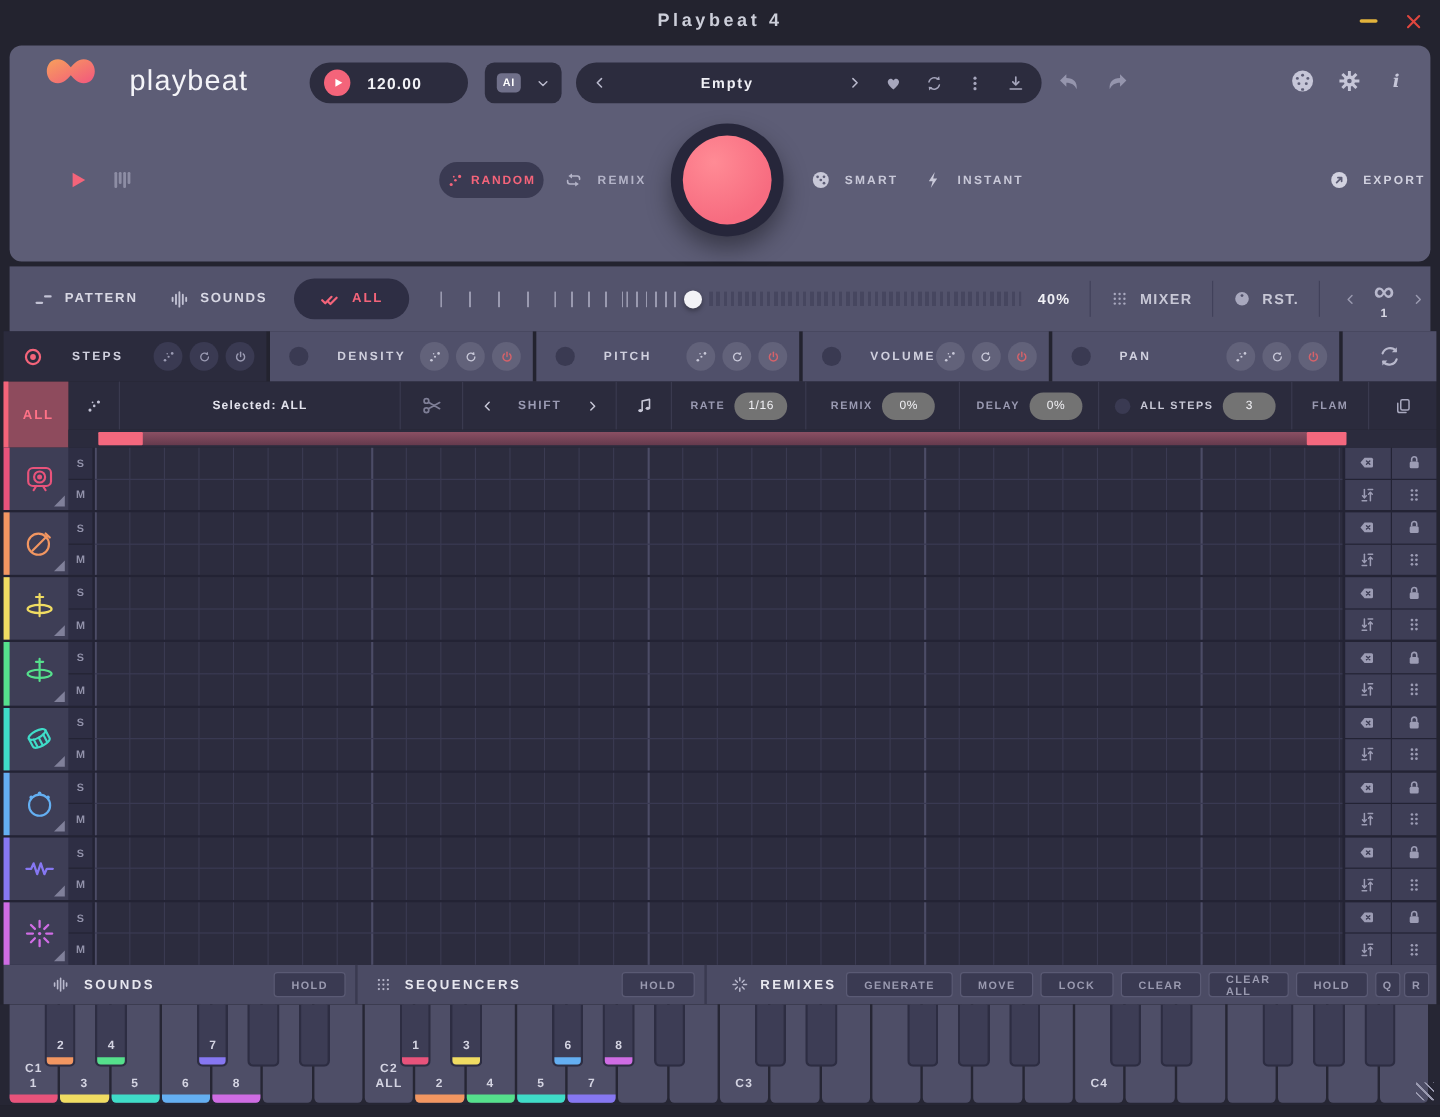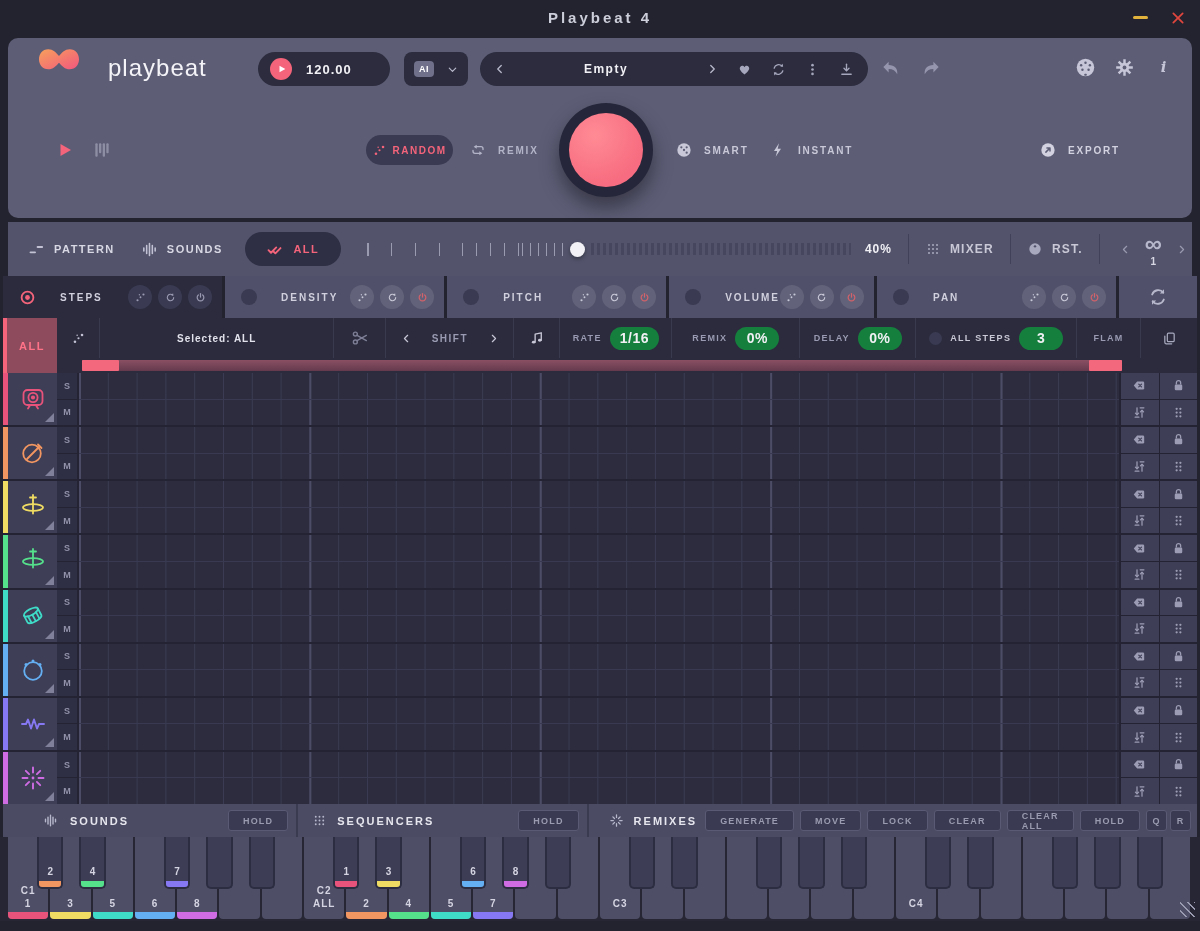--- a/index.html
+++ b/index.html
@@ -51,21 +51,21 @@
   .random-pill { position:absolute; left:358px; top:35px; width:87px; height:30px; border-radius:15px;
                  background:#3a3a52; display:flex; align-items:center; justify-content:center; gap:7px; }
   .random-pill .ic { width:13px; height:13px; color:#f4647a; }
   .random-pill span.lbl { font-size:10px; font-weight:bold; letter-spacing:1.5px; color:#f4647a; }
   .txt-btn { position:absolute; display:flex; align-items:center; gap:12px; font-size:10px; font-weight:bold;
              letter-spacing:1.8px; color:#b4b4c8; }
   .txt-btn .ic { width:16px; height:16px; }
   .remix-btn { left:462px; top:42px; }
   .smart-btn { left:668px; top:42px; color:#c8c8d8; }
   .instant-btn { left:762px; top:42px; color:#c8c8d8; }
-  .export-btn { left:1032px; top:42px; color:#d2d2e0; }
+  .export-btn { left:1100px; top:42px; color:#d2d2e0; }
   .lite-circ { width:21px; height:21px; }
   .big-btn { position:absolute; left:551px; top:3px; width:94px; height:94px; border-radius:50%;
              background:#26263a; box-shadow:0 10px 20px rgba(0,0,0,.40); display:flex; align-items:center; justify-content:center; }
   .big-btn .core { width:74px; height:74px; border-radius:50%;
              background:radial-gradient(circle at 35% 30%, #ff8b95, #f76c80 70%); }
 
   
   .tb { margin:4px 8px 0; height:54px; background:#53536c; display:flex; align-items:center; position:relative; }
   .tb-item { display:flex; align-items:center; gap:9px; font-size:11px; font-weight:bold; letter-spacing:1.5px; color:#d8d8e4; }
   .tb-item .ic { width:17px; height:17px; color:#c2c2d4; }
@@ -113,22 +113,22 @@
   .stepsbar { height:40px; margin-left:54px; background:#2b2b3d; display:flex; align-items:center; }
   .sb-cell { height:100%; display:flex; align-items:center; justify-content:center; border-right:1px solid #3a3a4f; gap:8px; }
   .sb-cell:last-child { border-right:none; }
   .sb-dots { width:43px; color:#c2c2d4; } .sb-dots .ic { width:13px; height:13px; }
   .sb-selected { flex:1.9; font-size:10px; font-weight:bold; letter-spacing:1px; color:#e2e2ec; }
   .sb-scissors { width:52px; color:#7e7e96; } .sb-scissors .ic{ width:18px; height:18px; }
   .sb-shift { width:128px; font-size:10px; font-weight:bold; letter-spacing:1.5px; color:#9a9ab2; gap:20px; }
   .sb-shift .ic { width:11px; height:11px; color:#c8c8d8; }
   .sb-note { width:46px; color:#c8c8d8; } .sb-note .ic{ width:16px; height:16px; }
   .sb-lab { font-size:9px; font-weight:bold; letter-spacing:1.3px; color:#9a9ab2; }
-  .sb-pill { background:#15803d; border-radius:12px; min-width:44px; height:23px; display:flex; align-items:center;
-             justify-content:center; font-size:14px; font-weight:bold; color:#f0f0f4; letter-spacing:.5px; padding:0 10px; }
+  .sb-pill { background:#737373; border-radius:12px; min-width:44px; height:23px; display:flex; align-items:center;
+             justify-content:center; font-size:10px; font-weight:normal; color:#f0f0f4; letter-spacing:.5px; padding:0 10px; }
   .sb-rate { width:112px; } .sb-swing { width:128px; } .sb-delay { width:116px; }
   .sb-allsteps { flex:1.3; }
   .sb-dot { width:13px; height:13px; border-radius:50%; background:#3a3a52; }
   .sb-flam { width:64px; font-size:9px; font-weight:bold; letter-spacing:1.3px; color:#9a9ab2; }
   .sb-copy { width:56px; color:#a8a8be; } .sb-copy .ic{ width:15px; height:15px; }
 
   .all-tab { position:absolute; left:0; top:0; width:54px; height:55px; background:#8e4b5d;
              border-left:4px solid #f4647a; display:flex; align-items:center; justify-content:center;
              font-size:11px; font-weight:bold; letter-spacing:1.5px; color:#ff7287; }
   .progress { height:15px; margin-left:54px; background:#2b2b3d; position:relative; }

